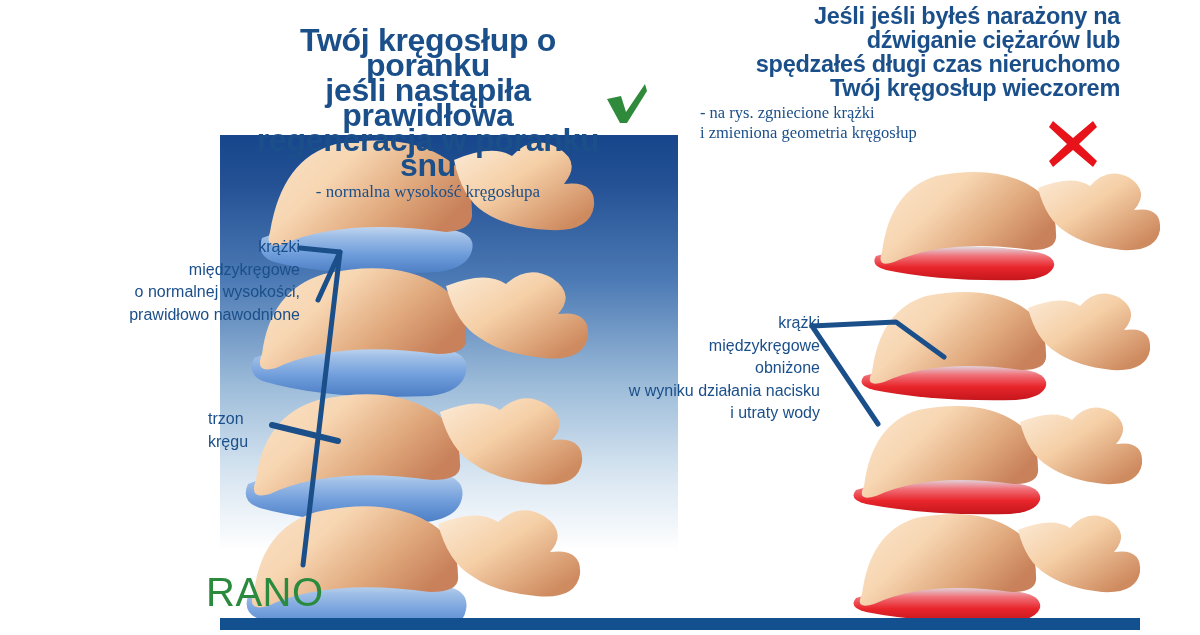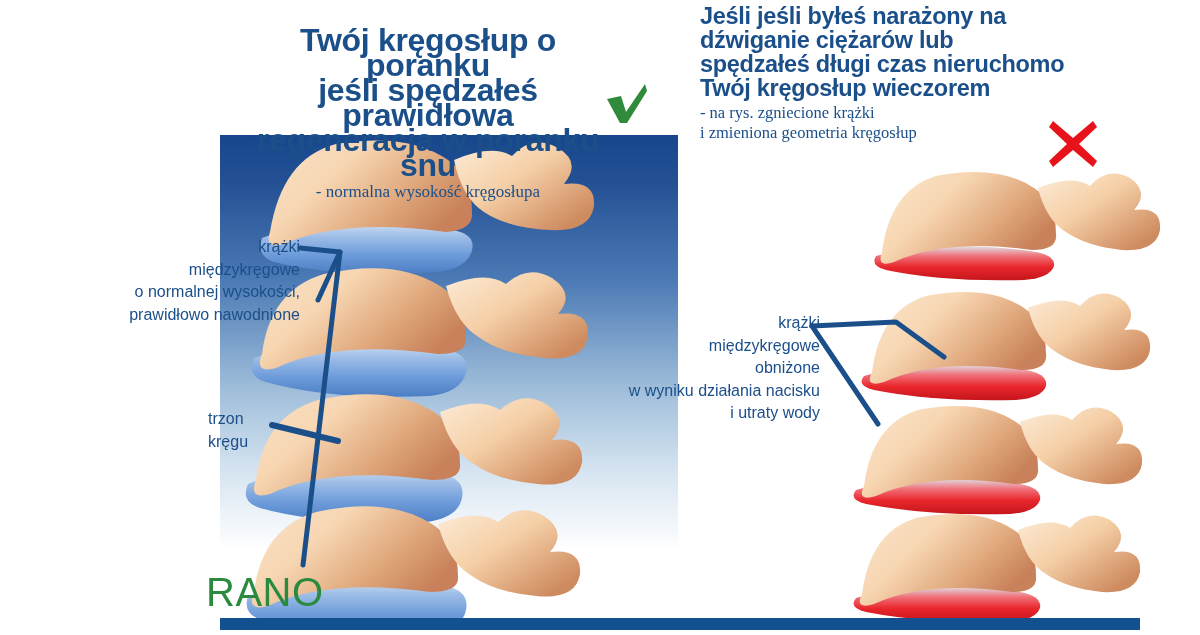--- a/index.html
+++ b/index.html
@@ -28,21 +28,21 @@
   }
 
   
   .title-block{position:absolute;}
   #title-left{left:248px;top:28px;width:360px;text-align:center;}
   #title-right{left:700px;top:4px;width:420px;text-align:left;}
   .title-main{
     color:#1b4f8a;font-weight:bold;font-size:32px;line-height:25px;
     letter-spacing:-0.3px;
   }
-  #title-right .title-main{font-size:23.5px;line-height:24px;}
+  #title-right .title-main{font-size:23.5px;line-height:24px;text-align:right;}
   .title-sub{
     color:#1b4f8a;font-size:17px;line-height:21px;font-weight:normal;
     margin-top:3px;
     font-family:Liberation Serif, serif;
   }
   #title-right .title-sub{font-size:16.5px;line-height:20px;}
 
   
   #check-icon{position:absolute;left:604px;top:82px;width:46px;height:44px;}
   #cross-icon{position:absolute;left:1046px;top:118px;width:54px;height:52px;}
@@ -195,21 +195,21 @@
     <polyline points="340,252 303,565" fill="none" stroke="#1b4f8a" stroke-width="5" stroke-linecap="round"></polyline>
 
     <line x1="272" y1="425" x2="338" y2="441" stroke="#1b4f8a" stroke-width="6" stroke-linecap="round"></line>
 
     <polyline points="812,326 896,322 944,357" fill="none" stroke="#1b4f8a" stroke-width="5" stroke-linejoin="round" stroke-linecap="round"></polyline>
     <polyline points="812,326 878,424" fill="none" stroke="#1b4f8a" stroke-width="5" stroke-linecap="round"></polyline>
   </svg>
 
   <div class="title-block" id="title-left">
     <div class="title-main">Twój kręgosłup o poranku</div>
-    <div class="title-main">jeśli spędzałeś prawidłowa</div>
+    <div class="title-main">jeśli nastąpiła prawidłowa</div>
     <div class="title-main">regeneracja w poranku snu</div>
     <div class="title-sub">- normalna wysokość kręgosłupa</div>
   </div>
 
   <svg id="check-icon" viewBox="0 0 46 44">
     <path d="M3 17 L17 14 L22 30 L41 2 L43 9 L23 41 L16 41 Z" fill="#2f8a3c"></path>
   </svg>
 
   <div class="title-block" id="title-right">
     <div class="title-main">Jeśli jeśli byłeś narażony na</div>

